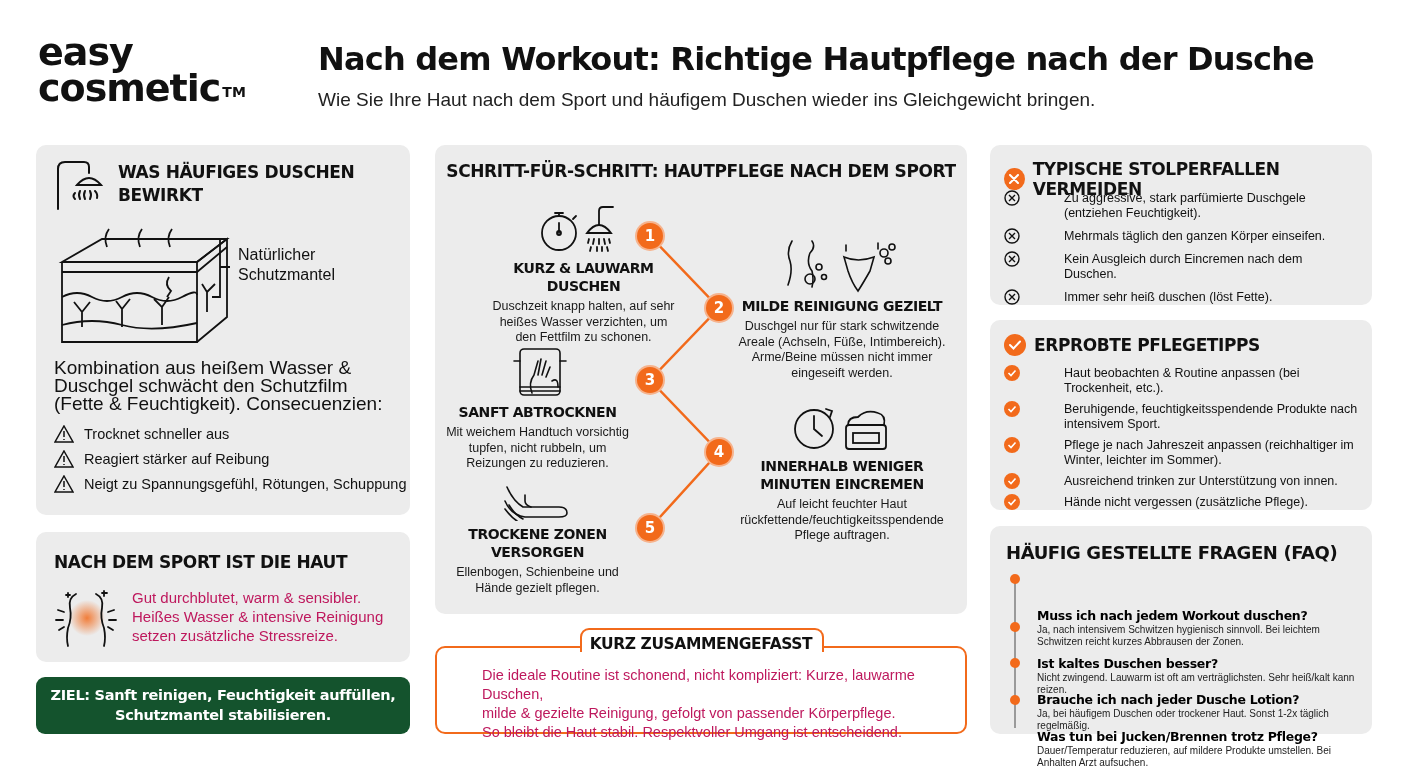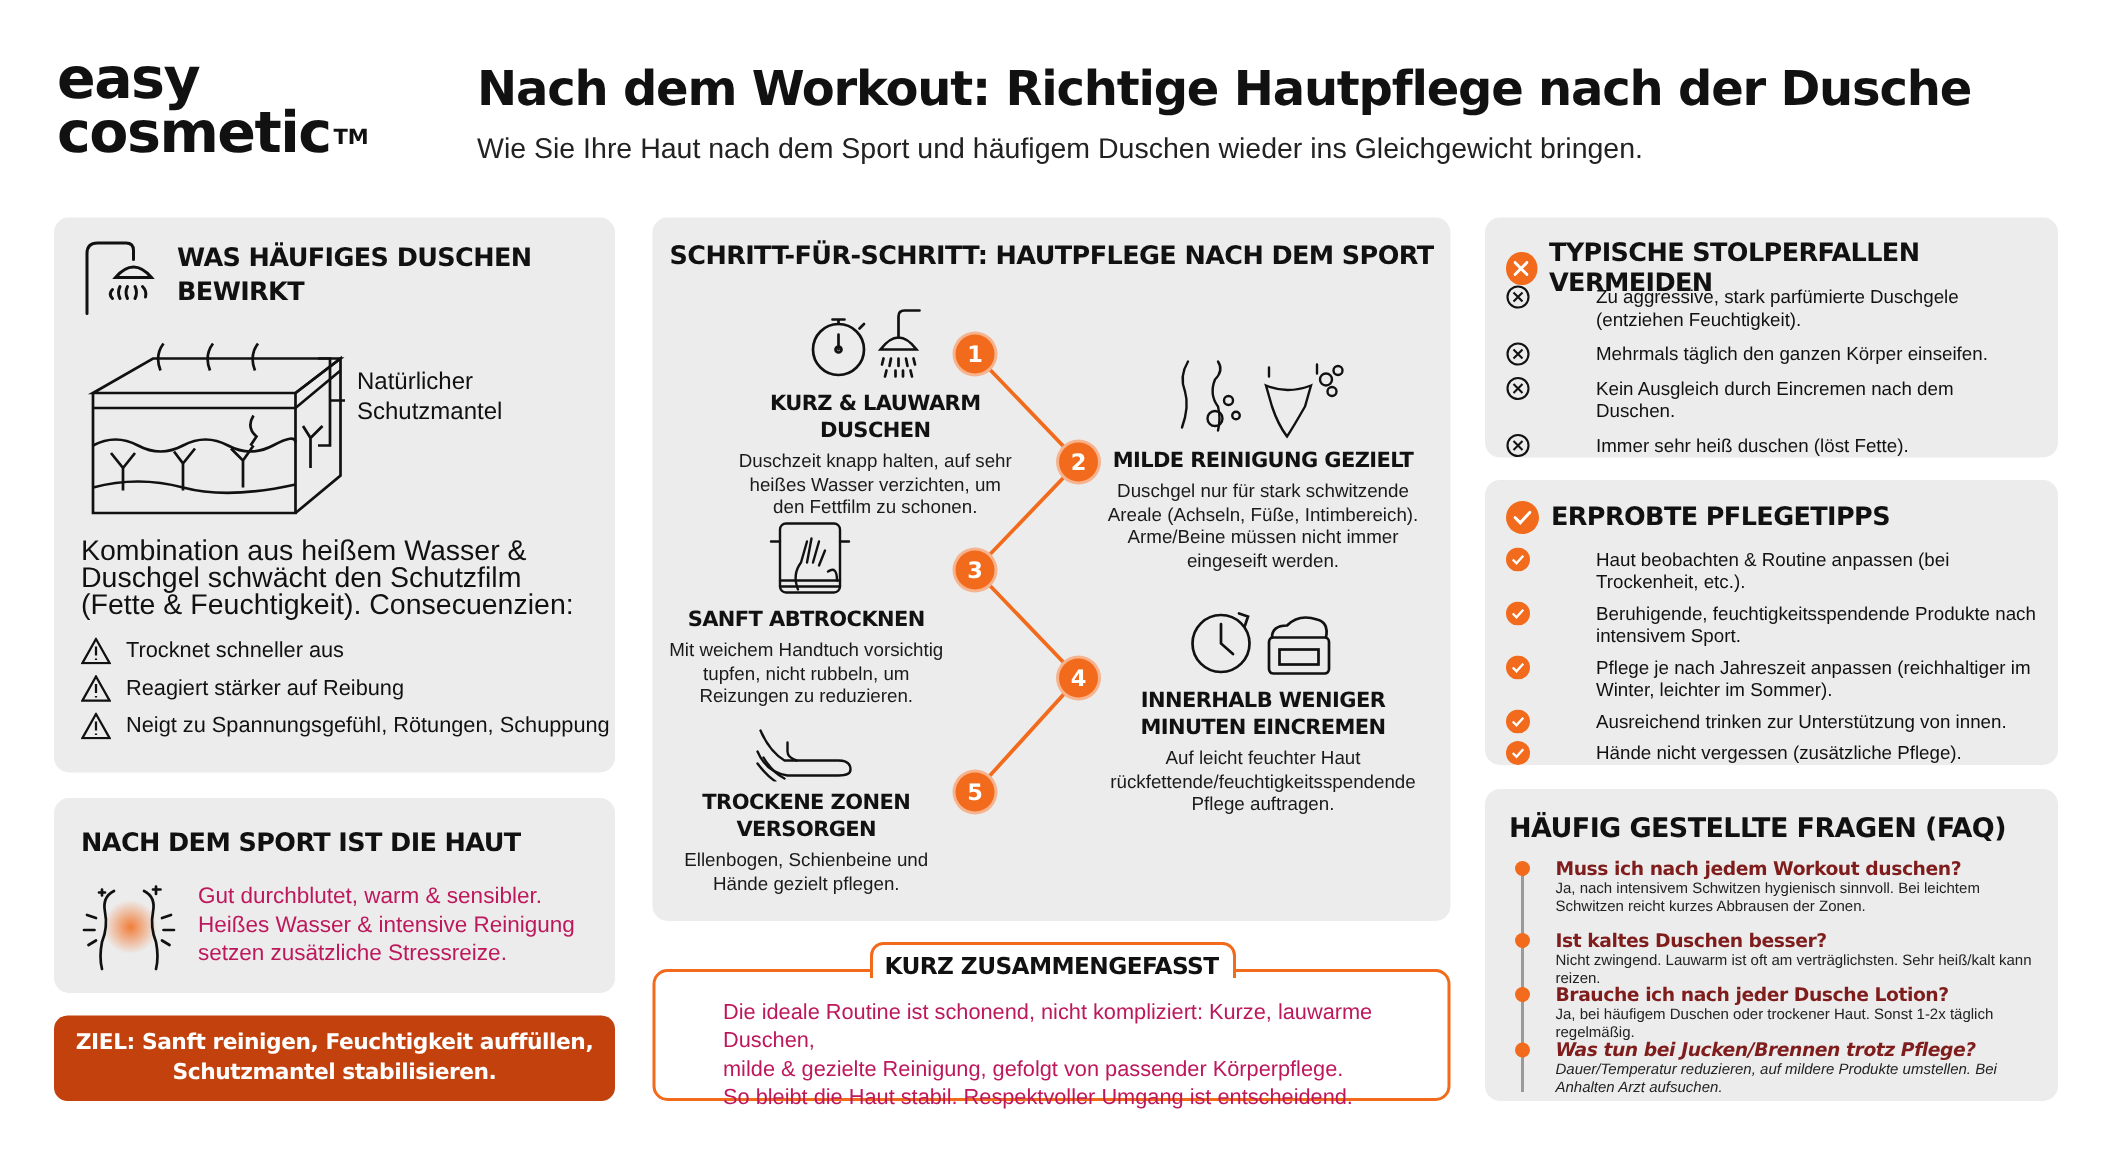--- a/index.html
+++ b/index.html
@@ -28,21 +28,21 @@
   #card-shower .warn-list li { display: flex; align-items: center; height: 25px; font-size: 14.5px; }
   #card-shower .warn-list li svg { margin-right: 10px; flex: none; }
 
   
   #card-sport { left: 36px; top: 532px; width: 374px; height: 130px; }
   #card-sport .h-card { position: absolute; left: 18px; top: 20px; }
   #card-sport .body-icon { left: 18px; top: 56px; }
   #card-sport .txt { position: absolute; left: 96px; top: 56px; font-size: 15px; line-height: 19px; width: 270px; }
 
   
-  #goal { left: 36px; top: 677px; width: 374px; height: 57px; background: #c2410c; border-radius: 9px; color: #fff; font-family: "DejaVu Sans", sans-serif; font-weight: 700; font-size: 14.5px; line-height: 20px; text-align: center; padding-top: 8px; letter-spacing: -0.3px; }
+  #goal { left: 36px; top: 677px; width: 374px; height: 57px; background: #14532d; border-radius: 9px; color: #fff; font-family: "DejaVu Sans", sans-serif; font-weight: 700; font-size: 14.5px; line-height: 20px; text-align: center; padding-top: 8px; letter-spacing: -0.3px; }
 
   
   #card-steps { left: 435px; top: 145px; width: 532px; height: 469px; }
   #card-steps > .h-card { position: absolute; left: 0; width: 100%; top: 16px; text-align: center; font-size: 17px; }
   .step { position: absolute; text-align: center; }
   .step .st { font-family: "DejaVu Sans", sans-serif; font-weight: 700; font-size: 14px; letter-spacing: -0.4px; line-height: 18px; color: #111; }
   .step .sd { font-size: 12.5px; line-height: 15.5px; color: #1a1a1a; margin-top: 4px; }
   .num { position: absolute; width: 26px; height: 26px; border-radius: 50%; background: #f26a1b; color: #fff; font-family: "DejaVu Sans", sans-serif; font-weight: 700; font-size: 15px; line-height: 26px; text-align: center; box-shadow: 0 0 0 2px #f6b38d; }
   .zig { position: absolute; left: 0; top: 0; }
 
@@ -60,21 +60,21 @@
   .rh .badge { width: 22px; height: 22px; border-radius: 50%; background: #f26a1b; margin-right: 8px; display: flex; align-items: center; justify-content: center; }
   .rlist { position: absolute; left: 14px; list-style: none; }
   .rlist li { display: flex; align-items: flex-start; font-size: 12.5px; line-height: 15px; margin-bottom: 8px; gap: 34px; }
   .rlist li .ic { flex: none; margin-right: 10px; margin-top: -1px; }
   #card-tips .rlist li { margin-bottom: 6px; }
 
   #card-faq .h-card { position: absolute; left: 16px; top: 16px; font-size: 18px; }
   .faq-line { position: absolute; left: 24px; top: 52px; width: 2px; height: 150px; background: #9a9a9a; }
   .faq { position: absolute; left: 14px; }
   .faq .dot { position: absolute; left: 6px; top: 4px; width: 10px; height: 10px; border-radius: 50%; background: #f26a1b; }
-  .faq .q { margin-left: 33px; font-family: "DejaVu Sans", sans-serif; font-weight: 700; font-size: 12.5px; letter-spacing: -0.3px; line-height: 17px; color: #7f1d1d; }
+  .faq .q { margin-left: 33px; font-family: "DejaVu Sans", sans-serif; font-weight: 700; font-size: 12.5px; letter-spacing: -0.3px; line-height: 17px; color: #000000; margin-top: 37px; }
   .faq .a { margin-left: 33px; font-size: 10px; line-height: 12px; color: #222; width: 325px; }
 </style>
 </head>
 <body>
 
 <div class="abs logo">
   <div>easy</div>
   <div><span>cosmetic</span><span class="tm">TM</span></div>
 </div>
 <div class="abs title">Nach dem Workout: Richtige Hautpflege nach der Dusche</div>
@@ -344,18 +344,18 @@
   <div class="faq" style="top:92px;">
     <span class="dot"></span>
     <div class="q">Ist kaltes Duschen besser?</div>
     <div class="a">Nicht zwingend. Lauwarm ist oft am verträglichsten. Sehr heiß/kalt kann reizen.</div>
   </div>
   <div class="faq" style="top:128px;">
     <span class="dot"></span>
     <div class="q">Brauche ich nach jeder Dusche Lotion?</div>
     <div class="a">Ja, bei häufigem Duschen oder trockener Haut. Sonst 1-2x täglich regelmäßig.</div>
   </div>
-  <div class="faq" style="top:165px;font-style:italic;">
+  <div class="faq" style="top:165px;">
     <span class="dot"></span>
     <div class="q">Was tun bei Jucken/Brennen trotz Pflege?</div>
     <div class="a">Dauer/Temperatur reduzieren, auf mildere Produkte umstellen. Bei Anhalten Arzt aufsuchen.</div>
   </div>
 </div>
 
 </body></html>

